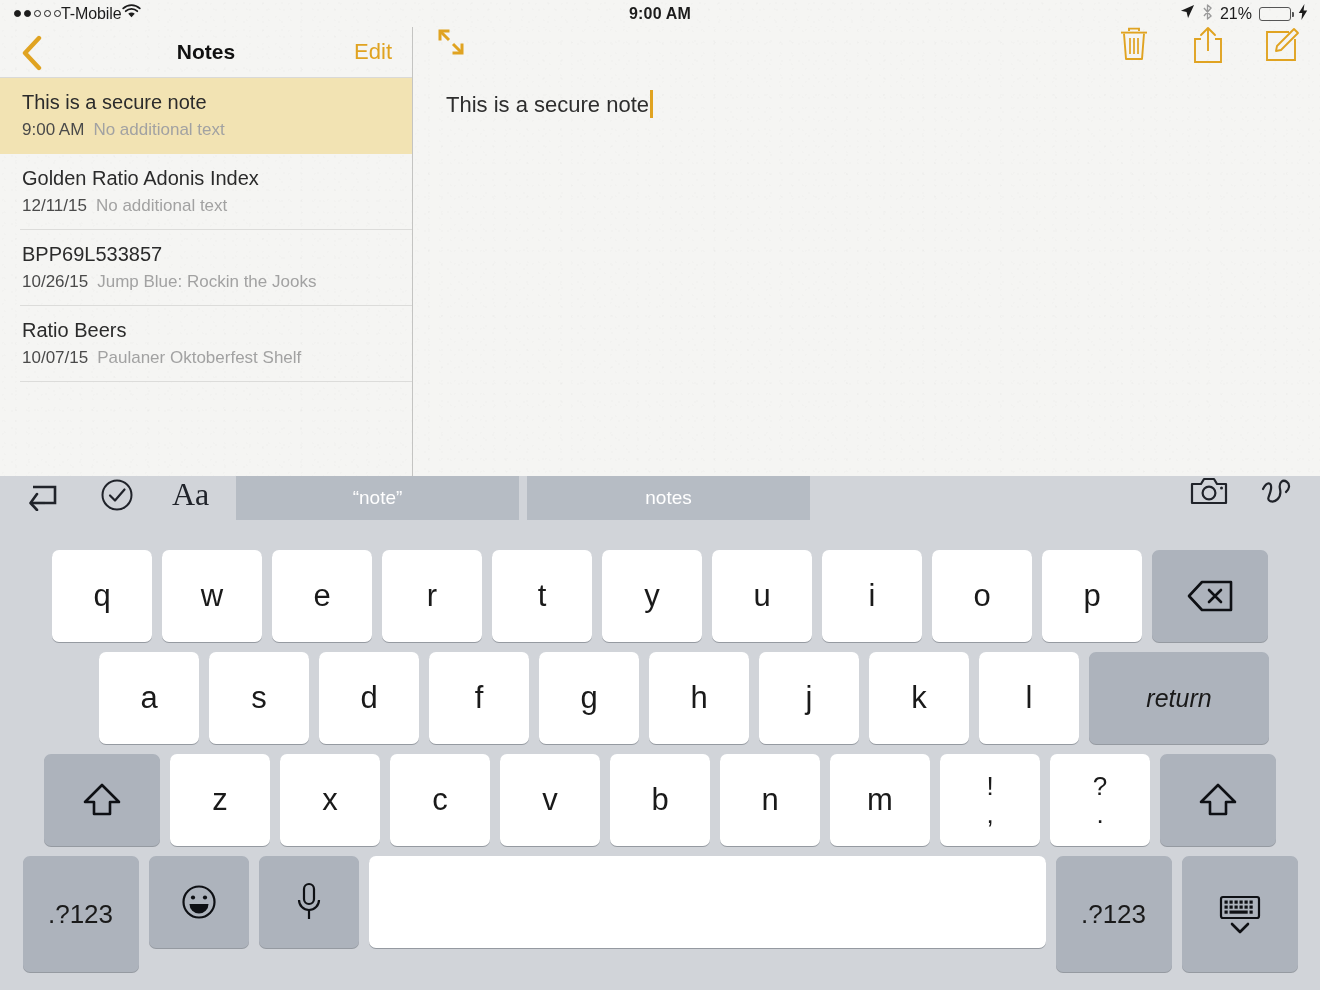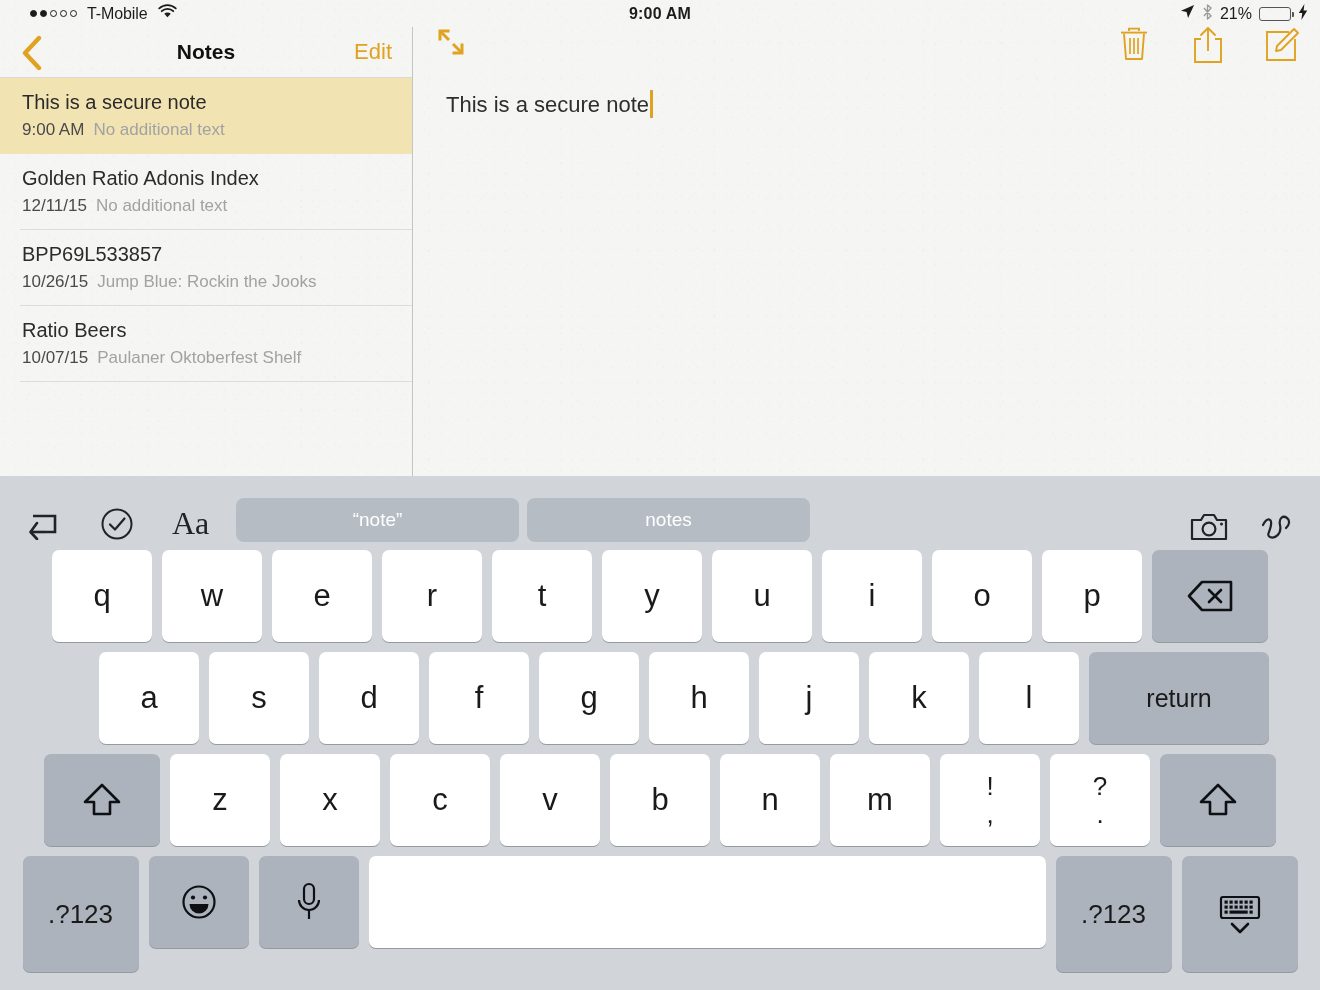--- a/index.html
+++ b/index.html
@@ -36,22 +36,22 @@
     width: 1320px; height: 27px;
     display: flex;
     align-items: center;
     font-size: 17px;
     color: #1c1c1c;
     z-index: 30;
   }
   #status-left {
     display: flex;
     align-items: center;
-    gap: 10px;
-    padding-left: 30px;
+    gap: 0;
+    padding-left: 14px;
   }
   .sig-dots { display: flex; align-items: center; gap: 3px; }
   .dot {
     width: 7px; height: 7px; border-radius: 50%;
     border: 1.2px solid #1c1c1c; box-sizing: border-box;
   }
   .dot.filled { background: #1c1c1c; }
   .carrier { font-size: 16px; letter-spacing: -0.1px; }
   #status-center {
     position: absolute;
@@ -200,38 +200,38 @@
     position: absolute;
     left: 0; top: 476px;
     width: 1320px; height: 514px;
     background: #d1d4d9;
     z-index: 40;
   }
   #predictive-bar {
     position: relative;
     height: 66px;
     display: flex;
-    align-items: flex-end;
+    align-items: flex-start;
   }
   #predictive-left {
     display: flex; align-items: center;
     gap: 38px;
     padding-left: 26px;
   }
   .pred-icon { cursor: pointer; display: flex; align-items: center; justify-content: center; }
   #suggestions {
     position: absolute;
     left: 236px;
     display: flex;
     gap: 8px;
   }
   .suggestion {
     width: 283px; height: 44px;
     background: #b6bcc4;
-    border-radius: 8px;
+    border-radius: 0;
     display: flex; align-items: center; justify-content: center;
     color: #ffffff;
     font-size: 19px;
     cursor: pointer;
   }
   #predictive-right {
     position: absolute;
     right: 26px;
     display: flex; align-items: center; gap: 32px;
   }
@@ -264,21 +264,21 @@
     flex-direction: column;
     justify-content: center;
     line-height: 1;
     gap: 2px;
     font-size: 26px;
   }
   .key.punct .up { font-size: 26px; }
   .key.punct .low { font-size: 26px; }
   .k-letter { width: 100px; height: 92px; }
   .k-back   { width: 116px; height: 92px; }
-  .k-return { width: 180px; height: 92px; font-size: 25px; }
+  .k-return { width: 180px; height: 92px; font-size: 25px; font-style: italic; }
   .k-shift  { width: 116px; height: 92px; }
   .k-num    { width: 116px; height: 116px; font-size: 26px; }
   .k-space  { width: 677px; height: 92px; }
   .k-small  { width: 100px; height: 92px; }
   #row2 { padding-left: 48px; padding-right: 0px; }
   #row4 { gap: 10px; }
 </style>
 </head>
 <body>
 

